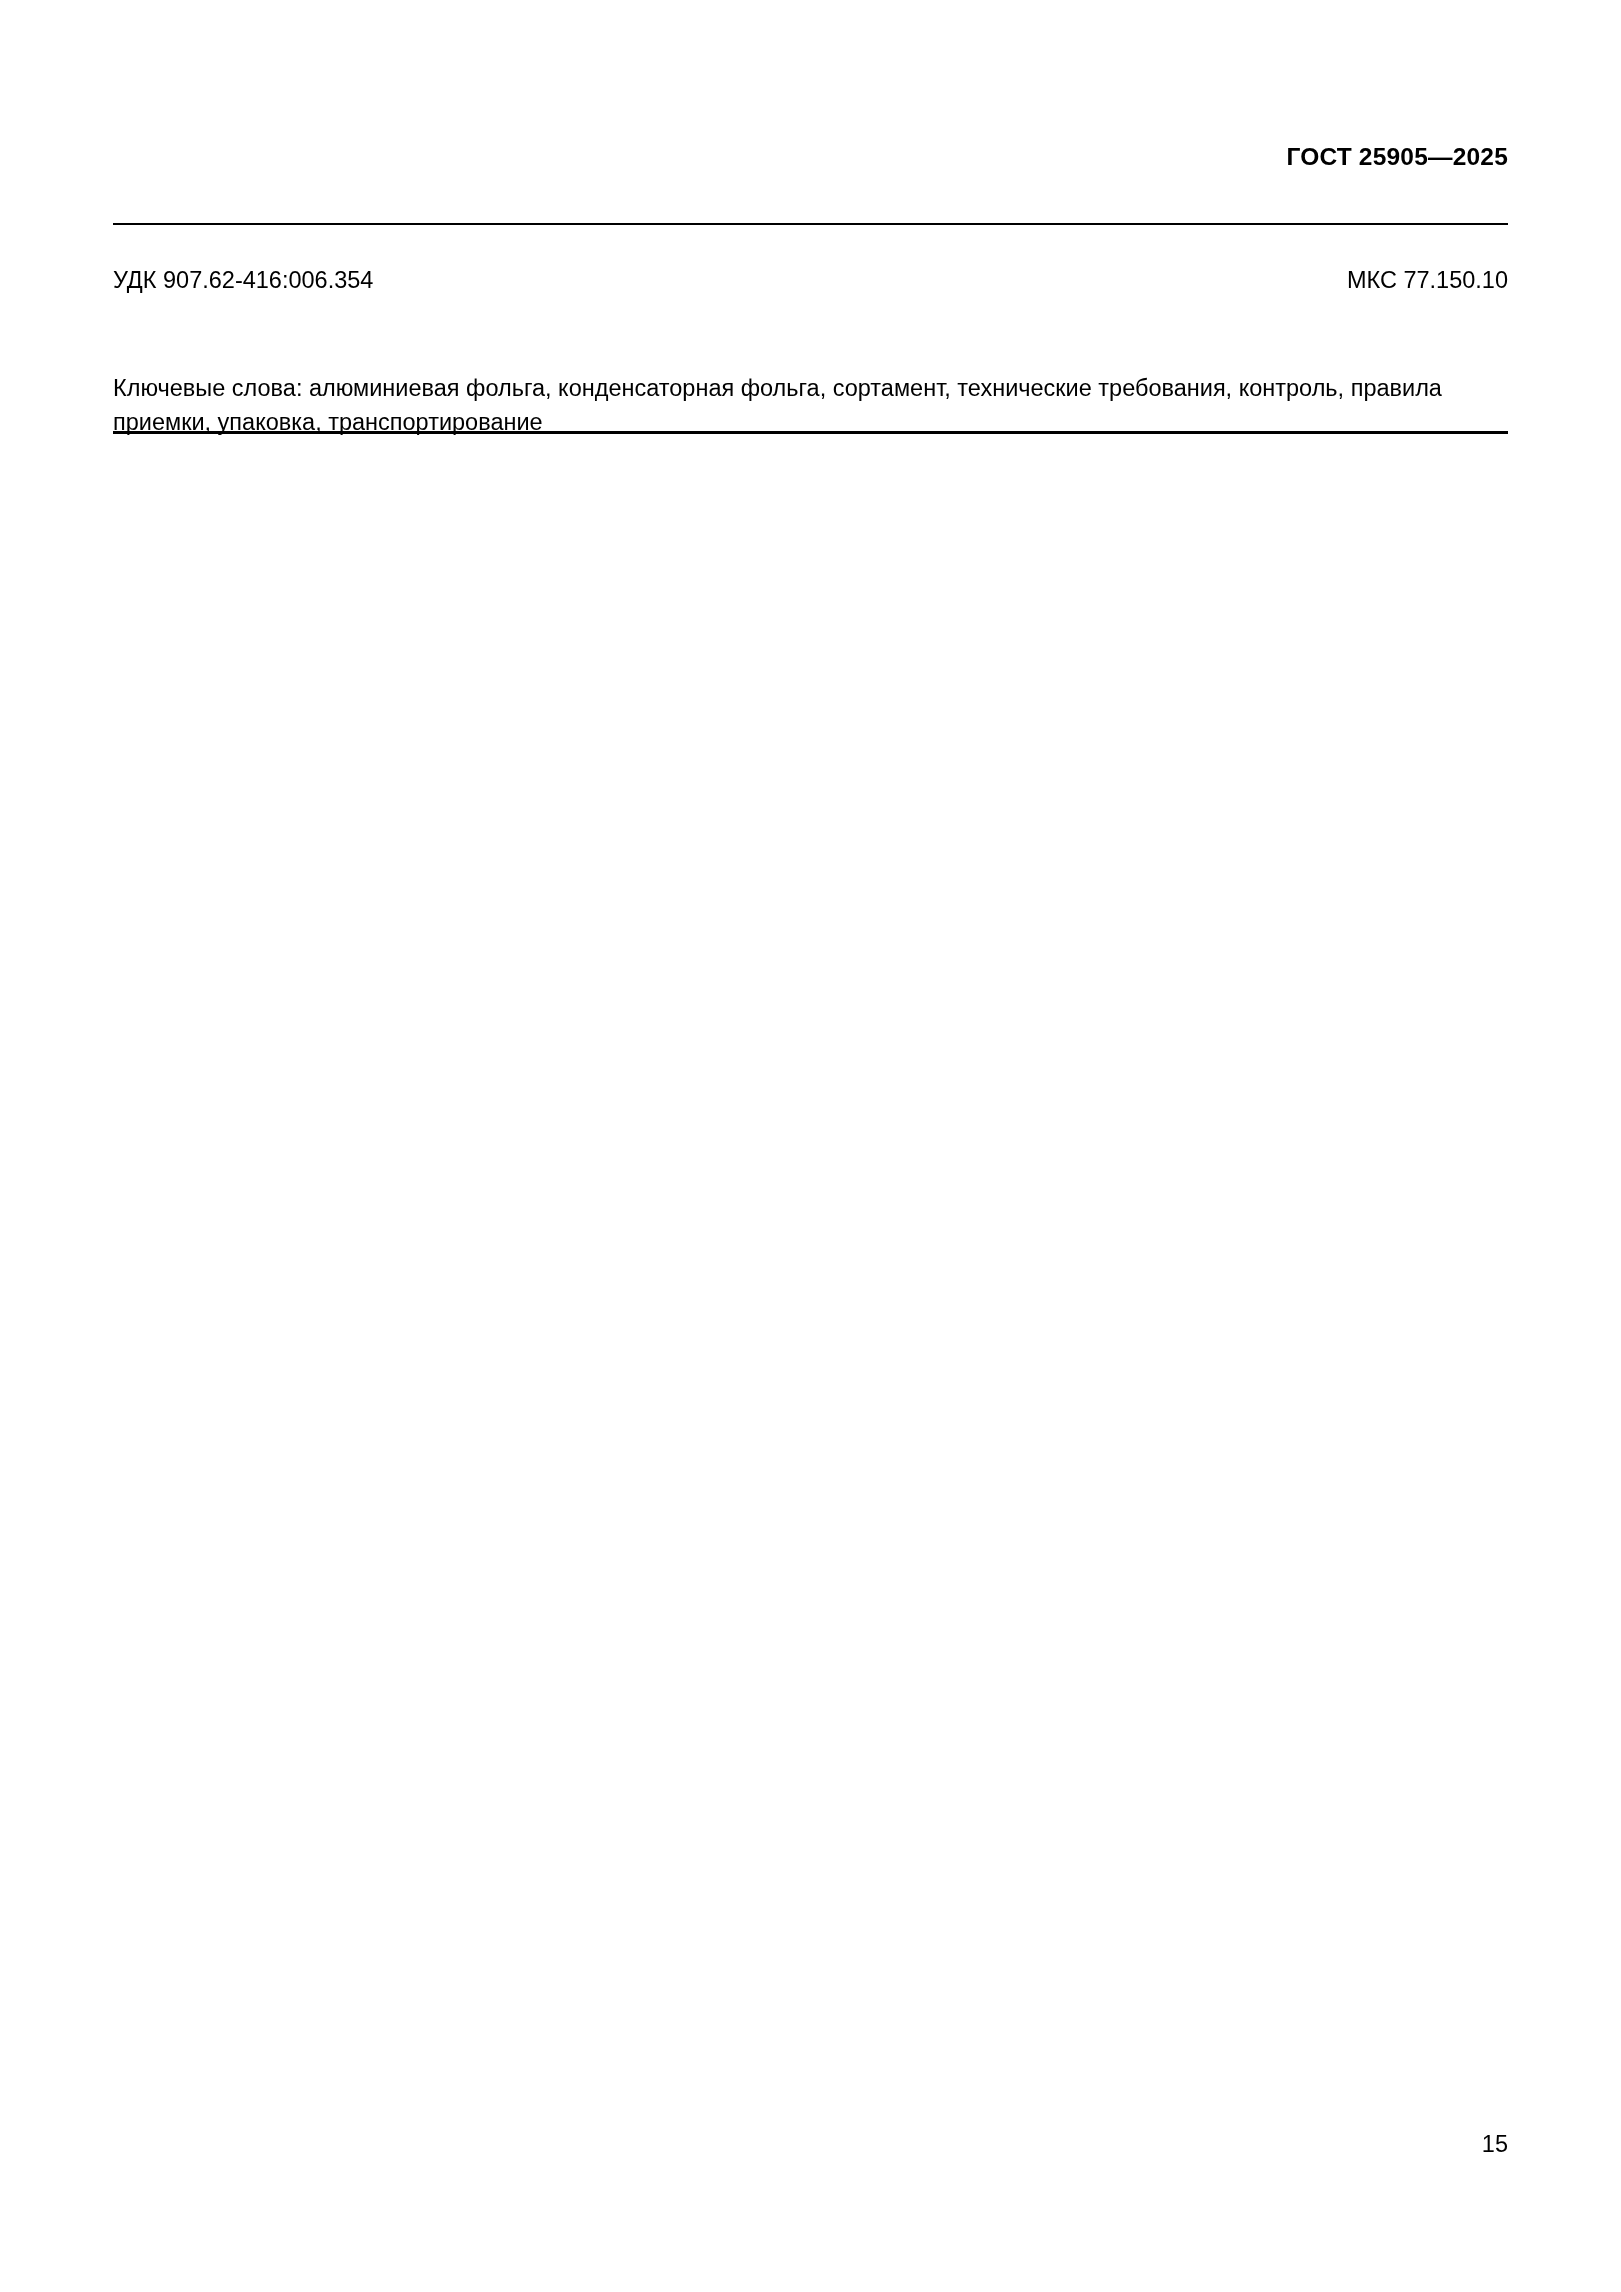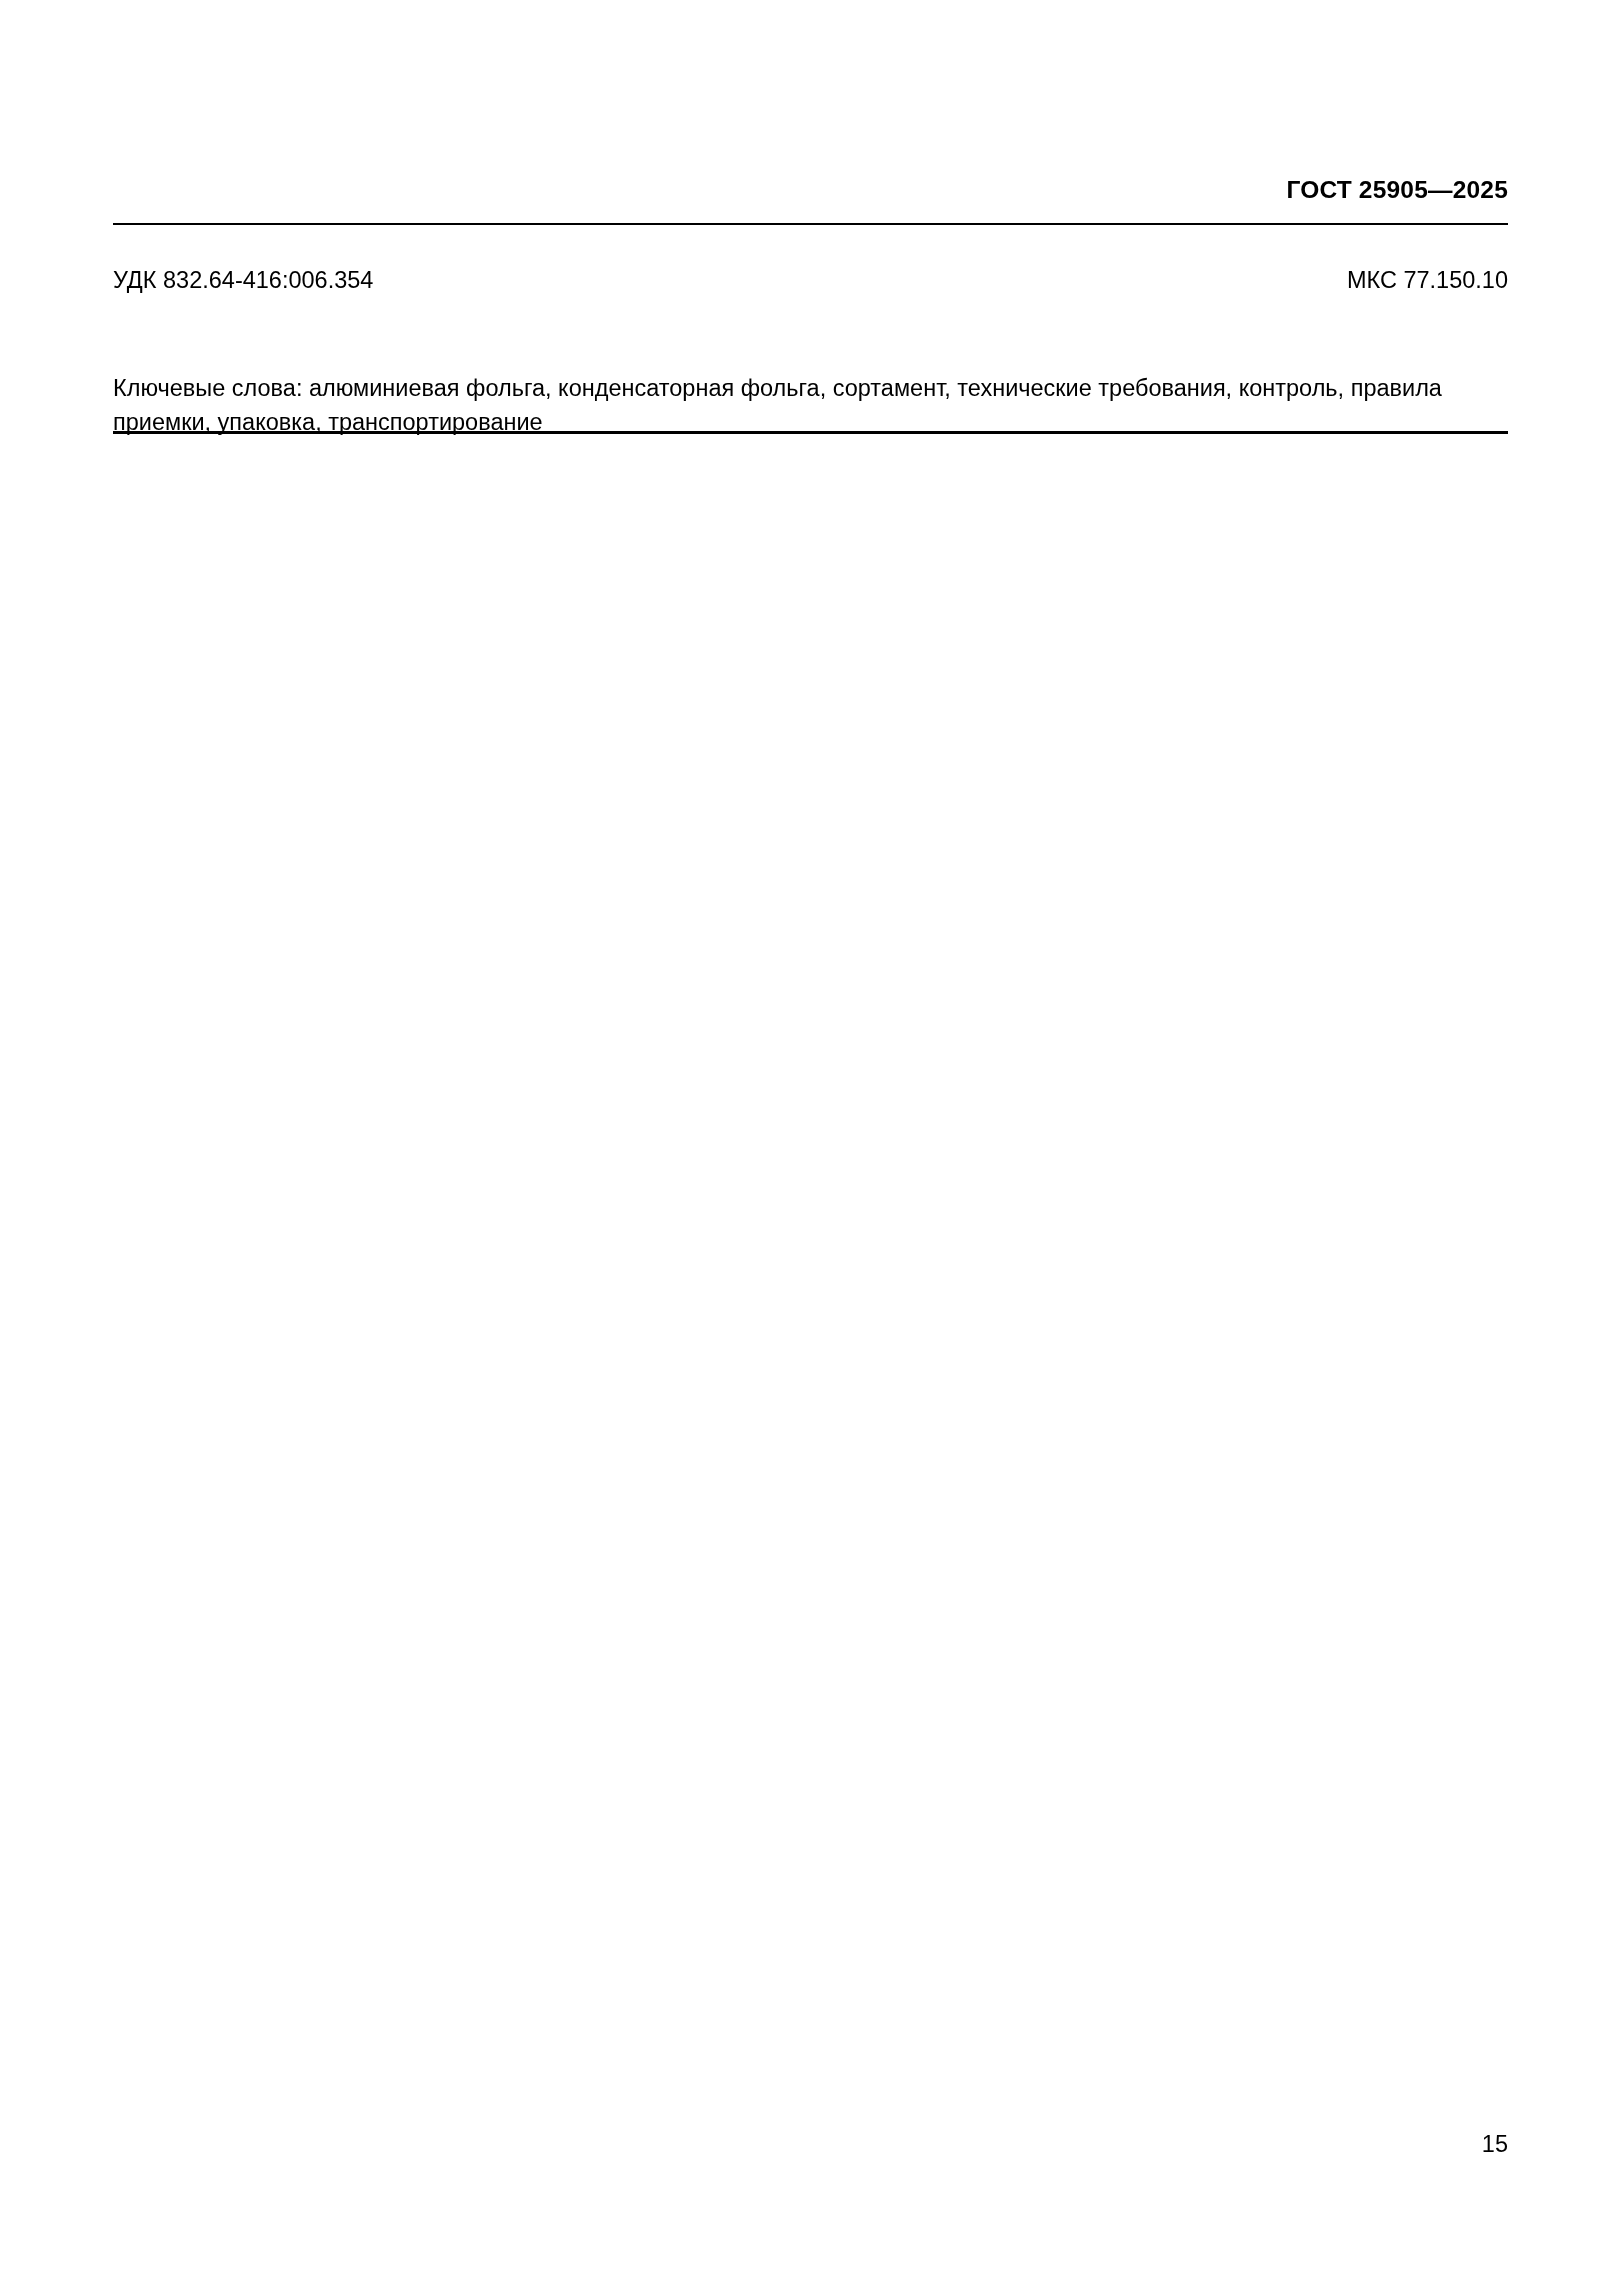--- a/index.html
+++ b/index.html
@@ -26,21 +26,20 @@
     top: 143px;
     left: 113px;
     right: 113px;
     text-align: right;
   }
   .header-title {
     font-size: 24.5px;
     font-weight: bold;
     letter-spacing: 0.2px;
     color: #000;
-    margin-top: 33px;
   }
 
   
   .rule {
     position: absolute;
     left: 113px;
     right: 113px;
     background: #000000;
   }
   .rule-top {
@@ -96,21 +95,21 @@
 
 <div class="page">
 
   <div class="header">
     <div class="header-title">ГОСТ 25905—2025</div>
   </div>
 
   <div class="rule rule-top"></div>
 
   <div class="codes-row">
-    <div class="code">УДК 832.64-416:006.354</div>
+    <div class="code">УДК 907.62-416:006.354</div>
     <div class="code">МКС 77.150.10</div>
   </div>
 
   <div class="keywords">Ключевые слова: алюминиевая фольга, конденсаторная фольга, сортамент, технические требования, контроль, правила приемки, упаковка, транспортирование</div>
 
   <div class="rule rule-bottom"></div>
 
   <div class="page-number">15</div>
 
 </div>

